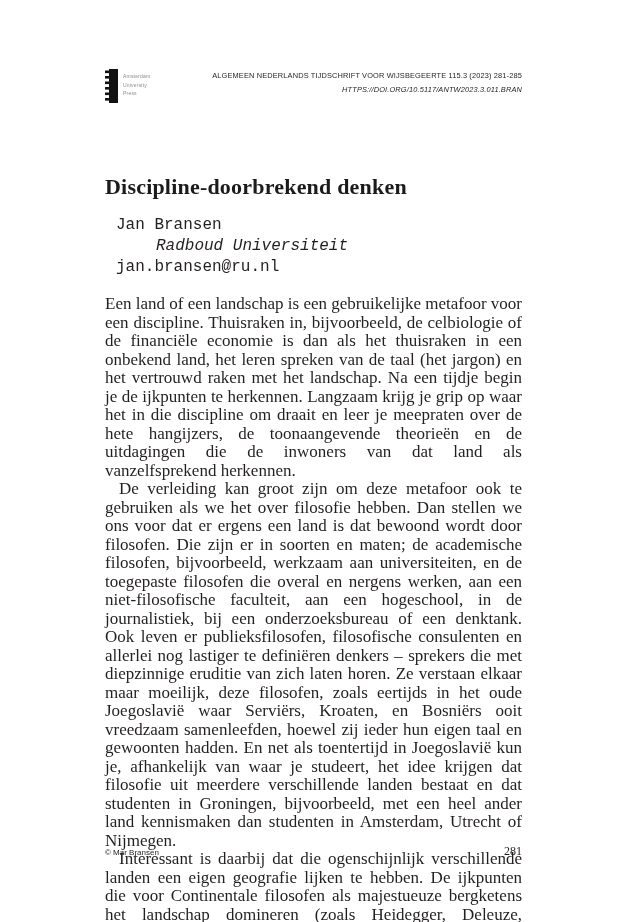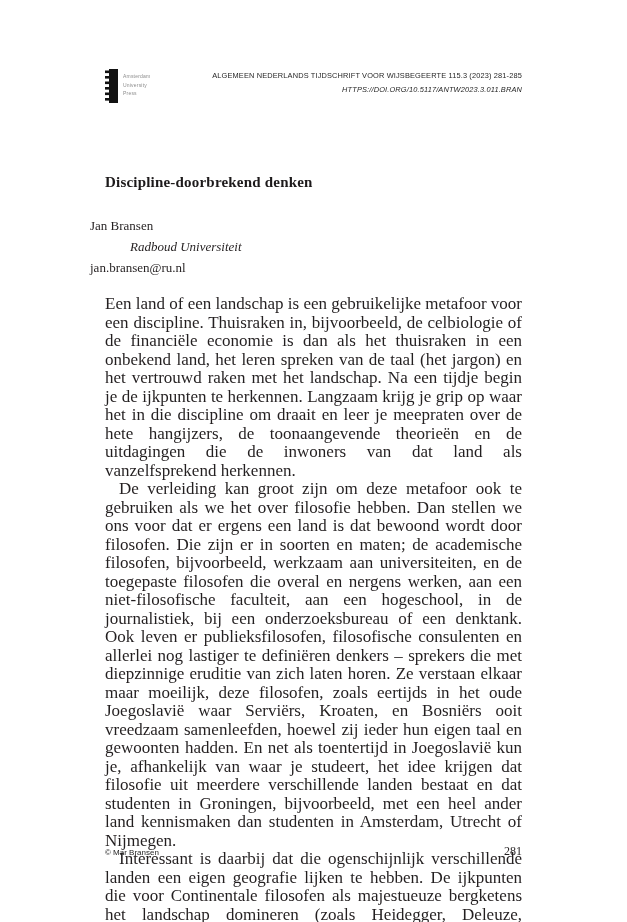--- a/index.html
+++ b/index.html
@@ -56,31 +56,32 @@
   .doi-line {
     font-style: italic;
   }
 
   
   .title {
     position: absolute;
     left: 105px;
     top: 174px;
     margin: 0;
-    font-size: 15px;
+    font-size: 22px;
     font-weight: 700;
     letter-spacing: 0.2px;
     color: #1d1a1b;
   }
   .author-block {
     position: absolute;
-    left: 90px;
+    left: 116px;
     top: 215px;
-    font-size: 13px;
+    font-size: 16px;
     line-height: 21px;
+    font-family: Liberation Mono, monospace;
   }
   .affiliation {
     font-style: italic;
     margin-left: 40px;
   }
 
   
   .body-text {
     position: absolute;
     left: 105px;

